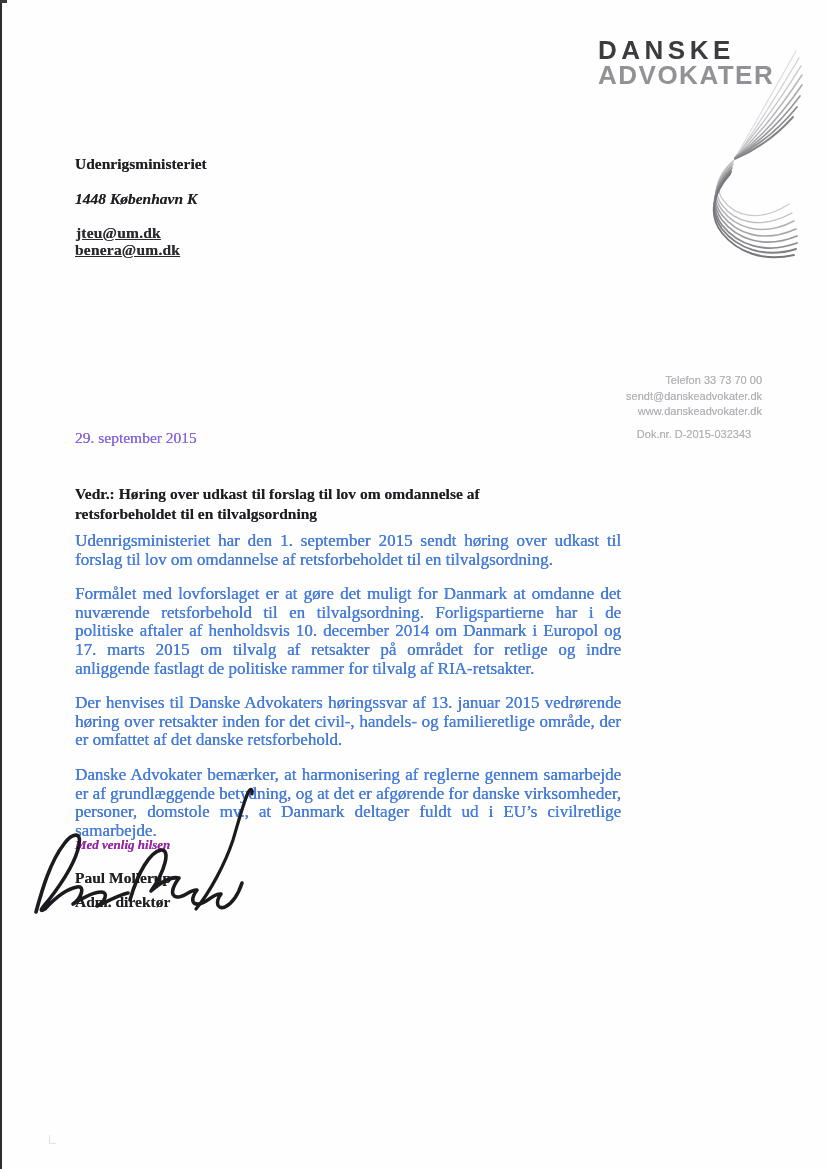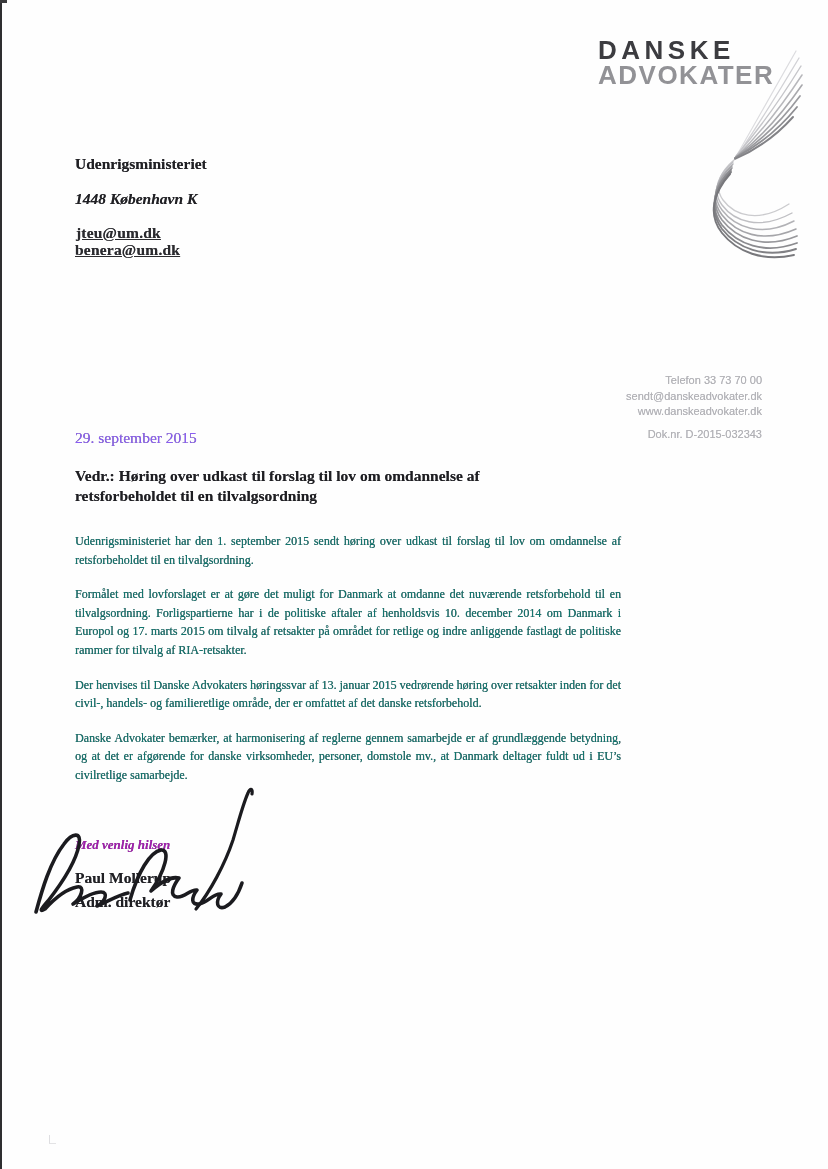--- a/index.html
+++ b/index.html
@@ -34,29 +34,29 @@
   .recipient .r-mail1{position:absolute;top:69px;left:1px;}
   .recipient .r-mail2{position:absolute;top:86px;left:0;}
   .mail-link{font-weight:bold;color:#2a2a2e;text-decoration:underline;white-space:nowrap;
     letter-spacing:.2px;}
 
   
   .contact{position:absolute;right:66px;top:358px;text-align:right;
     font-family:"Liberation Sans", sans-serif;font-size:11px;line-height:15.5px;
     color:#b2b2b6;text-shadow:0 0 .4px rgba(178,178,186,.8);}
   .contact .grp2{margin-top:15px;}
-  .contact .grp3{margin-top:7px;}
+  .contact .grp3{margin-top:7px;text-align:center;}
 
   
   .date{position:absolute;left:75px;top:421px;font-size:15.5px;font-weight:normal;
     color:#8b5cf6;text-shadow:0 0 .5px rgba(32,32,40,.6);white-space:nowrap;margin-top:8px;}
-  .subject{position:absolute;left:75px;top:466px;width:480px;font-size:15.5px;
+  .subject{position:absolute;left:75px;top:484px;width:480px;font-size:15.5px;
     font-weight:bold;line-height:20px;color:#1e1e22;text-shadow:0 0 .5px rgba(30,30,38,.6);}
-  .bodytext{position:absolute;left:75px;top:532px;width:546px;font-size:12px;
-    line-height:18.6px;color:#0f766e;text-align:justify;
+  .bodytext{position:absolute;left:75px;top:532px;width:546px;font-size:17px;
+    line-height:18.6px;color:#3b82f6;text-align:justify;
     text-shadow:0.2px 0 0 rgba(34,34,44,.75);}
   .bodytext p{margin:0 0 16px 0;}
 
   
   .closing{position:absolute;left:75px;top:837px;font-size:13px;font-weight:bold;
     color:#a21caf;text-shadow:0 0 .5px rgba(32,32,40,.6);white-space:nowrap;font-style:italic;}
   .sig-name{position:absolute;left:75px;top:869px;font-size:15.5px;font-weight:bold;
     color:#202024;text-shadow:0 0 .5px rgba(32,32,40,.6);white-space:nowrap;}
   .sig-title{position:absolute;left:75px;top:893px;font-size:15.5px;font-weight:bold;
     color:#202024;text-shadow:0 0 .5px rgba(32,32,40,.6);white-space:nowrap;}

